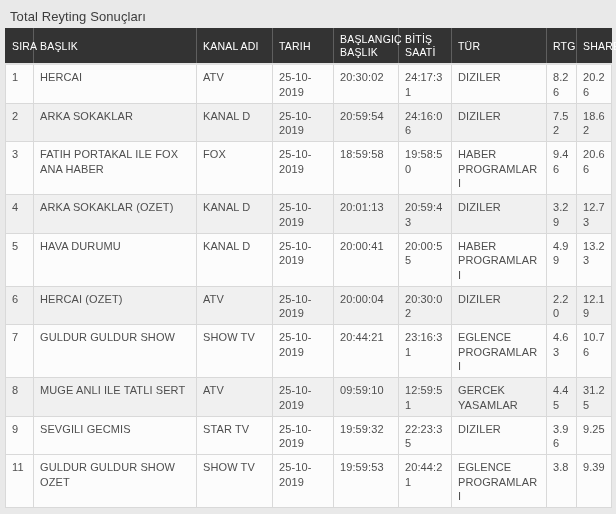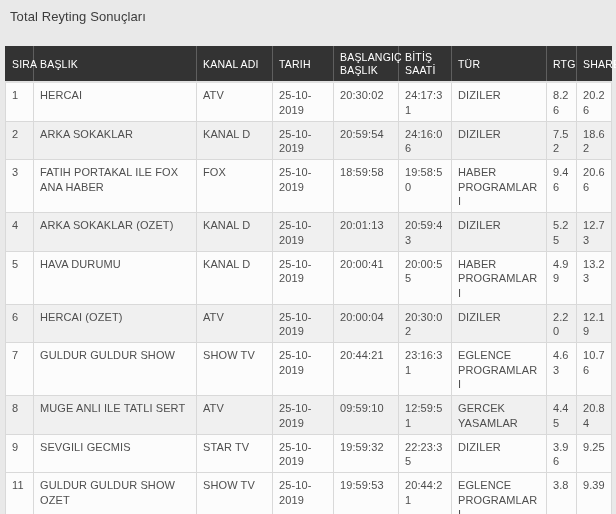--- a/index.html
+++ b/index.html
@@ -9,21 +9,21 @@
   body {
     width: 616px;
     height: 514px;
     overflow: hidden;
     background: #e9e9e9;
     font-family: "Liberation Sans", sans-serif;
     -webkit-font-smoothing: antialiased;
   }
   .page-title {
     margin: 0;
-    padding: 9px 0 22px 10px;
+    padding: 9px 0 4px 10px;
     font-size: 13px;
     font-weight: 500;
     color: #3c3c3c;
     letter-spacing: .1px;
   }
   table.ratings {
     border-collapse: collapse;
     margin-left: 5px;
     width: 606px;
     table-layout: fixed;
@@ -124,21 +124,21 @@
         <td>20.66</td>
       </tr>
       <tr class="even">
         <td>4</td>
         <td>ARKA SOKAKLAR (OZET)</td>
         <td>KANAL D</td>
         <td>25-10-2019</td>
         <td>20:01:13</td>
         <td>20:59:43</td>
         <td>DIZILER</td>
-        <td>5.25</td>
+        <td>3.29</td>
         <td>12.73</td>
       </tr>
       <tr class="odd">
         <td>5</td>
         <td>HAVA DURUMU</td>
         <td>KANAL D</td>
         <td>25-10-2019</td>
         <td>20:00:41</td>
         <td>20:00:55</td>
         <td>HABER PROGRAMLARI</td>
@@ -169,21 +169,21 @@
       </tr>
       <tr class="even">
         <td>8</td>
         <td>MUGE ANLI ILE TATLI SERT</td>
         <td>ATV</td>
         <td>25-10-2019</td>
         <td>09:59:10</td>
         <td>12:59:51</td>
         <td>GERCEK YASAMLAR</td>
         <td>4.45</td>
-        <td>20.84</td>
+        <td>31.25</td>
       </tr>
       <tr class="odd">
         <td>9</td>
         <td>SEVGILI GECMIS</td>
         <td>STAR TV</td>
         <td>25-10-2019</td>
         <td>19:59:32</td>
         <td>22:23:35</td>
         <td>DIZILER</td>
         <td>3.96</td>

